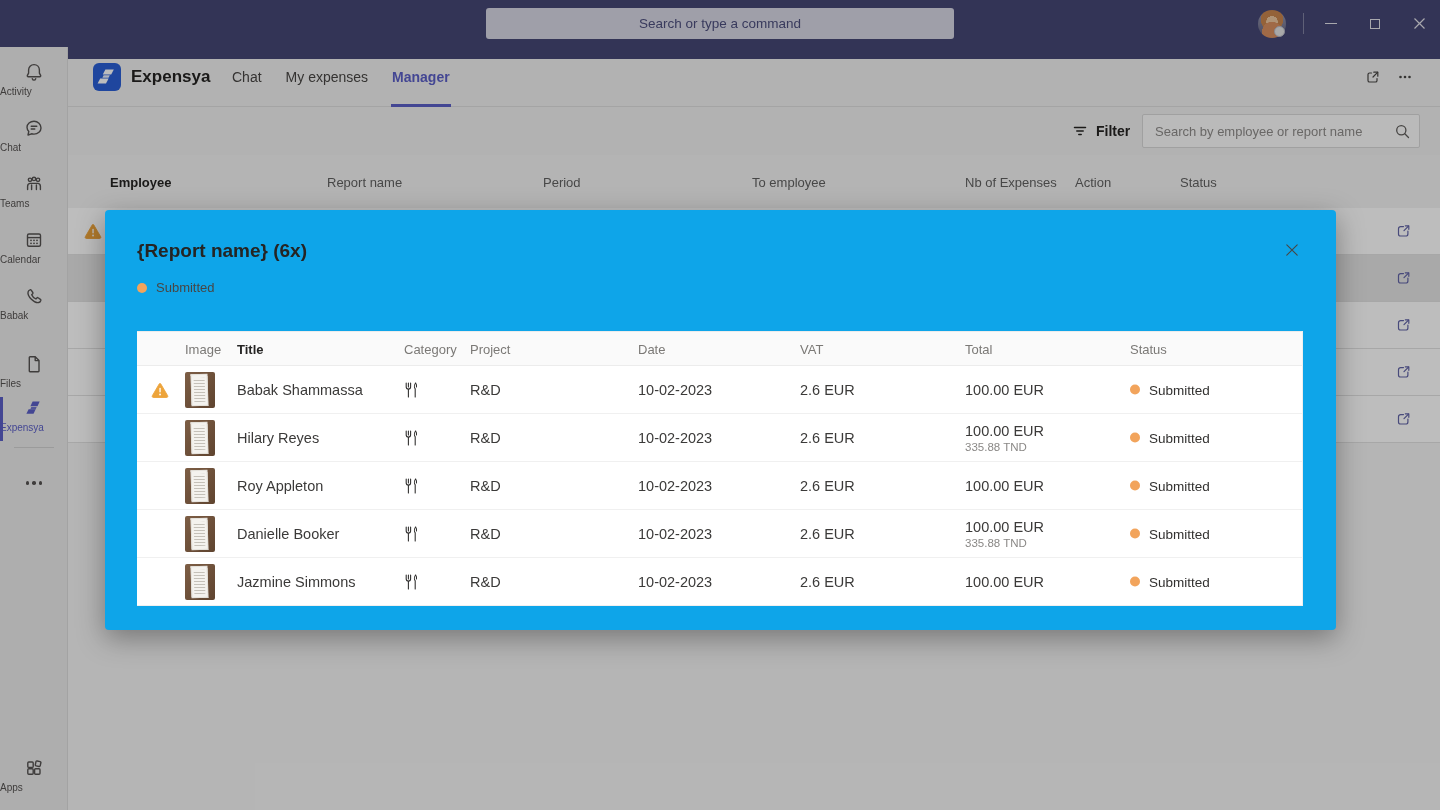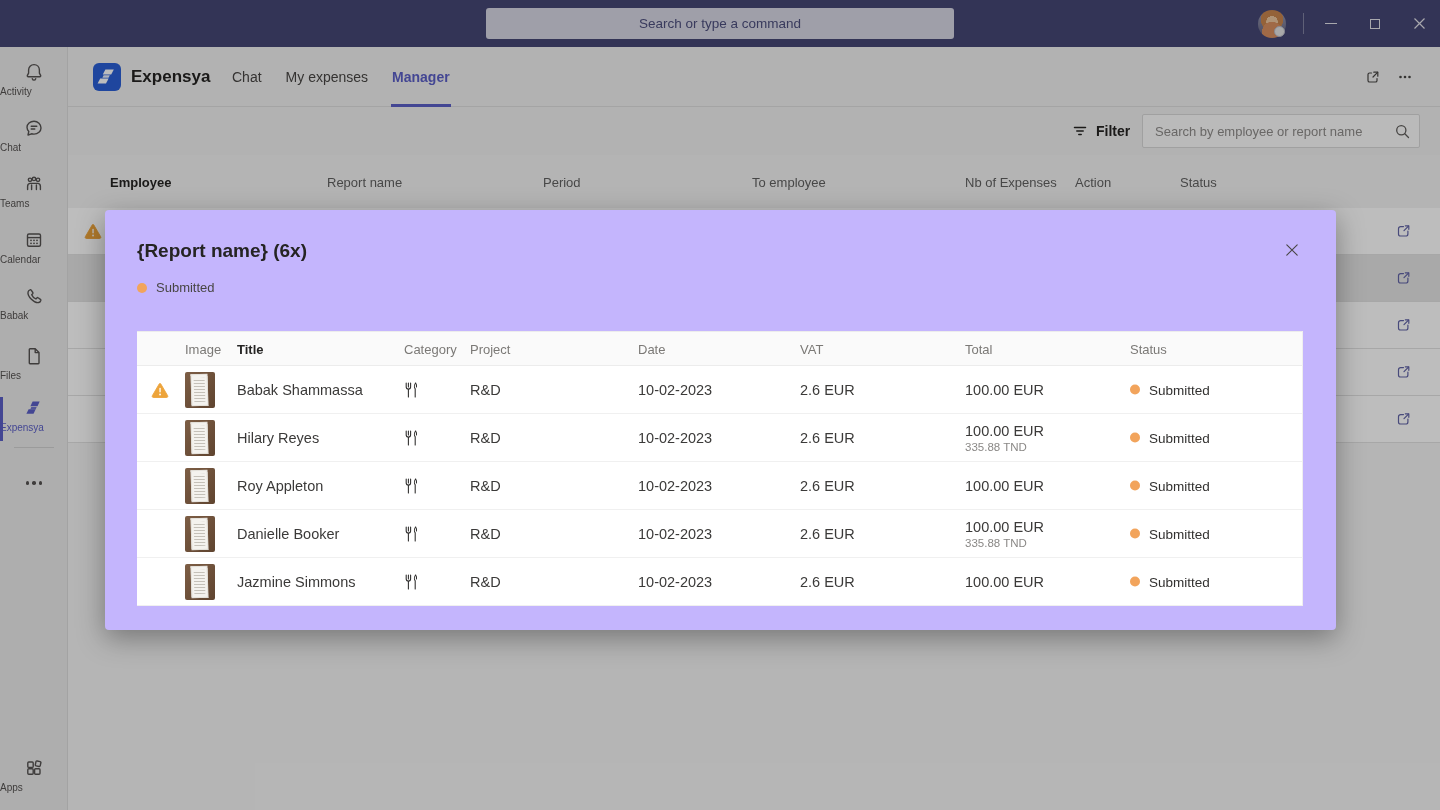--- a/index.html
+++ b/index.html
@@ -5,21 +5,21 @@
   * { margin:0; padding:0; box-sizing:border-box; }
   html,body { width:1440px; height:810px; overflow:hidden; background:#888; }
   body { font-family:"Liberation Sans", sans-serif; }
   :root{
     --topbar:#464775; --accent:#5b5fc7; --brand-blue:#2a5fd6;
     --status-submitted:#f2a45c; --warning:#eda43b; --link-icon:#6264a7;
   }
   .screen{ position:relative; width:1440px; height:810px; background:#f5f5f5; overflow:hidden; }
 
   
-  .titlebar{ position:absolute; left:0; top:0; width:1440px; height:47px; background:var(--topbar); z-index:1; }
+  .titlebar{ position:absolute; left:0; top:0; width:1440px; height:59px; background:var(--topbar); z-index:1; }
   .cmd-search{ position:absolute; left:486px; top:8px; width:468px; height:31px; border:none; border-radius:3px;
     background:#d7d7e4; text-align:center; font-size:13.5px; color:#4d4f7e; outline:none; font-family:inherit; }
   .cmd-search::placeholder{ color:#4d4f7e; opacity:1; }
   .avatar{ position:absolute; left:1258px; top:10px; width:28px; height:28px; border-radius:50%;
     background:
       radial-gradient(circle at 50% 78%, #d89060 0 38%, transparent 39%),
       radial-gradient(circle at 50% 42%, #ecc7a0 0 26%, transparent 27%),
       radial-gradient(circle at 50% 34%, #c8854e 0 48%, transparent 49%),
       linear-gradient(#9a9ab2, #62627e);
   }
@@ -75,21 +75,21 @@
   .bg-row{ position:relative; height:47px; background:#ffffff; border-bottom:1px solid #e2e2e2; }
   .bg-row.alt{ background:#e4e4e4; }
   .row-warning{ position:absolute; left:16px; top:50%; transform:translateY(-50%); width:18px; height:18px; }
   .open-ic{ position:absolute; left:1327px; top:50%; transform:translateY(-50%); width:17px; height:17px; color:var(--link-icon); cursor:pointer; }
   .open-ic svg{ width:17px; height:17px; display:block; }
 
   
   .overlay{ position:absolute; inset:0; background:rgba(0,0,0,0.26); z-index:5; }
 
   
-  .modal{ position:absolute; left:105px; top:210px; width:1231px; height:420px; background:#c4b5fd; border-radius:4px;
+  .modal{ position:absolute; left:105px; top:210px; width:1231px; height:420px; background:#0ea5e9; border-radius:4px;
     box-shadow:0 8px 28px rgba(0,0,0,.35); z-index:10; }
   .modal-close{ position:absolute; left:1172px; top:25px; width:30px; height:30px; display:flex; align-items:center; justify-content:center; cursor:pointer; color:#484644; }
   .modal-close svg{ width:16px; height:16px; display:block; }
   .modal-title{ position:absolute; left:32px; top:30px; font-size:19px; font-weight:700; color:#252423; }
   .modal-status{ position:absolute; left:32px; top:70px; display:flex; align-items:center; gap:9px; }
   .dot{ width:10px; height:10px; border-radius:50%; background:var(--status-submitted); flex:none; }
   .modal-status span{ font-size:13px; color:#484644; }
 
   .m-table{ position:absolute; left:32px; top:121px; width:1166px; border-right:1px solid #efefef; }
   .mt-header{ position:relative; height:35px; background:#fafafa; border-top:1px solid #ececec; border-bottom:1px solid #ececec; }
@@ -185,21 +185,21 @@
       <span class="sb-label">Calendar</span>
     </div>
     <div class="sb-item" style="top:236px">
       <span class="sb-icon">
         <svg viewBox="0 0 22 22" fill="none" stroke="currentColor" stroke-width="1.4" stroke-linecap="round" stroke-linejoin="round">
             <path d="M7.1 4.8c-1 .3-1.8 1.1-2 2-.5 2.1 1 5.1 3.3 7.4 2.3 2.3 5.3 3.8 7.4 3.3.9-.2 1.7-1 2-2 .1-.4 0-.8-.4-1.1l-2.3-1.6c-.4-.3-.9-.2-1.2.1l-1 1c-1.2-.5-3.7-3-4.2-4.2l1-1c.3-.3.4-.8.1-1.2L8.2 5.2c-.3-.4-.7-.5-1.1-.4Z"></path>
           </svg>
       </span>
       <span class="sb-label">Babak</span>
     </div>
-    <div class="sb-item" style="top:296px">
+    <div class="sb-item" style="top:304px">
       <span class="sb-icon">
         <svg viewBox="0 0 22 22" fill="none" stroke="currentColor" stroke-width="1.4" stroke-linejoin="round">
             <path d="M7 3.8h5.2L16 7.6V18c0 .4-.3.7-.7.7H7c-.4 0-.7-.3-.7-.7V4.5c0-.4.3-.7.7-.7Z"></path>
             <path d="M12.2 3.8v3.8H16"></path>
           </svg>
       </span>
       <span class="sb-label">Files</span>
     </div>
     <div class="sb-item active" style="top:348px">
       <span class="sb-icon">

